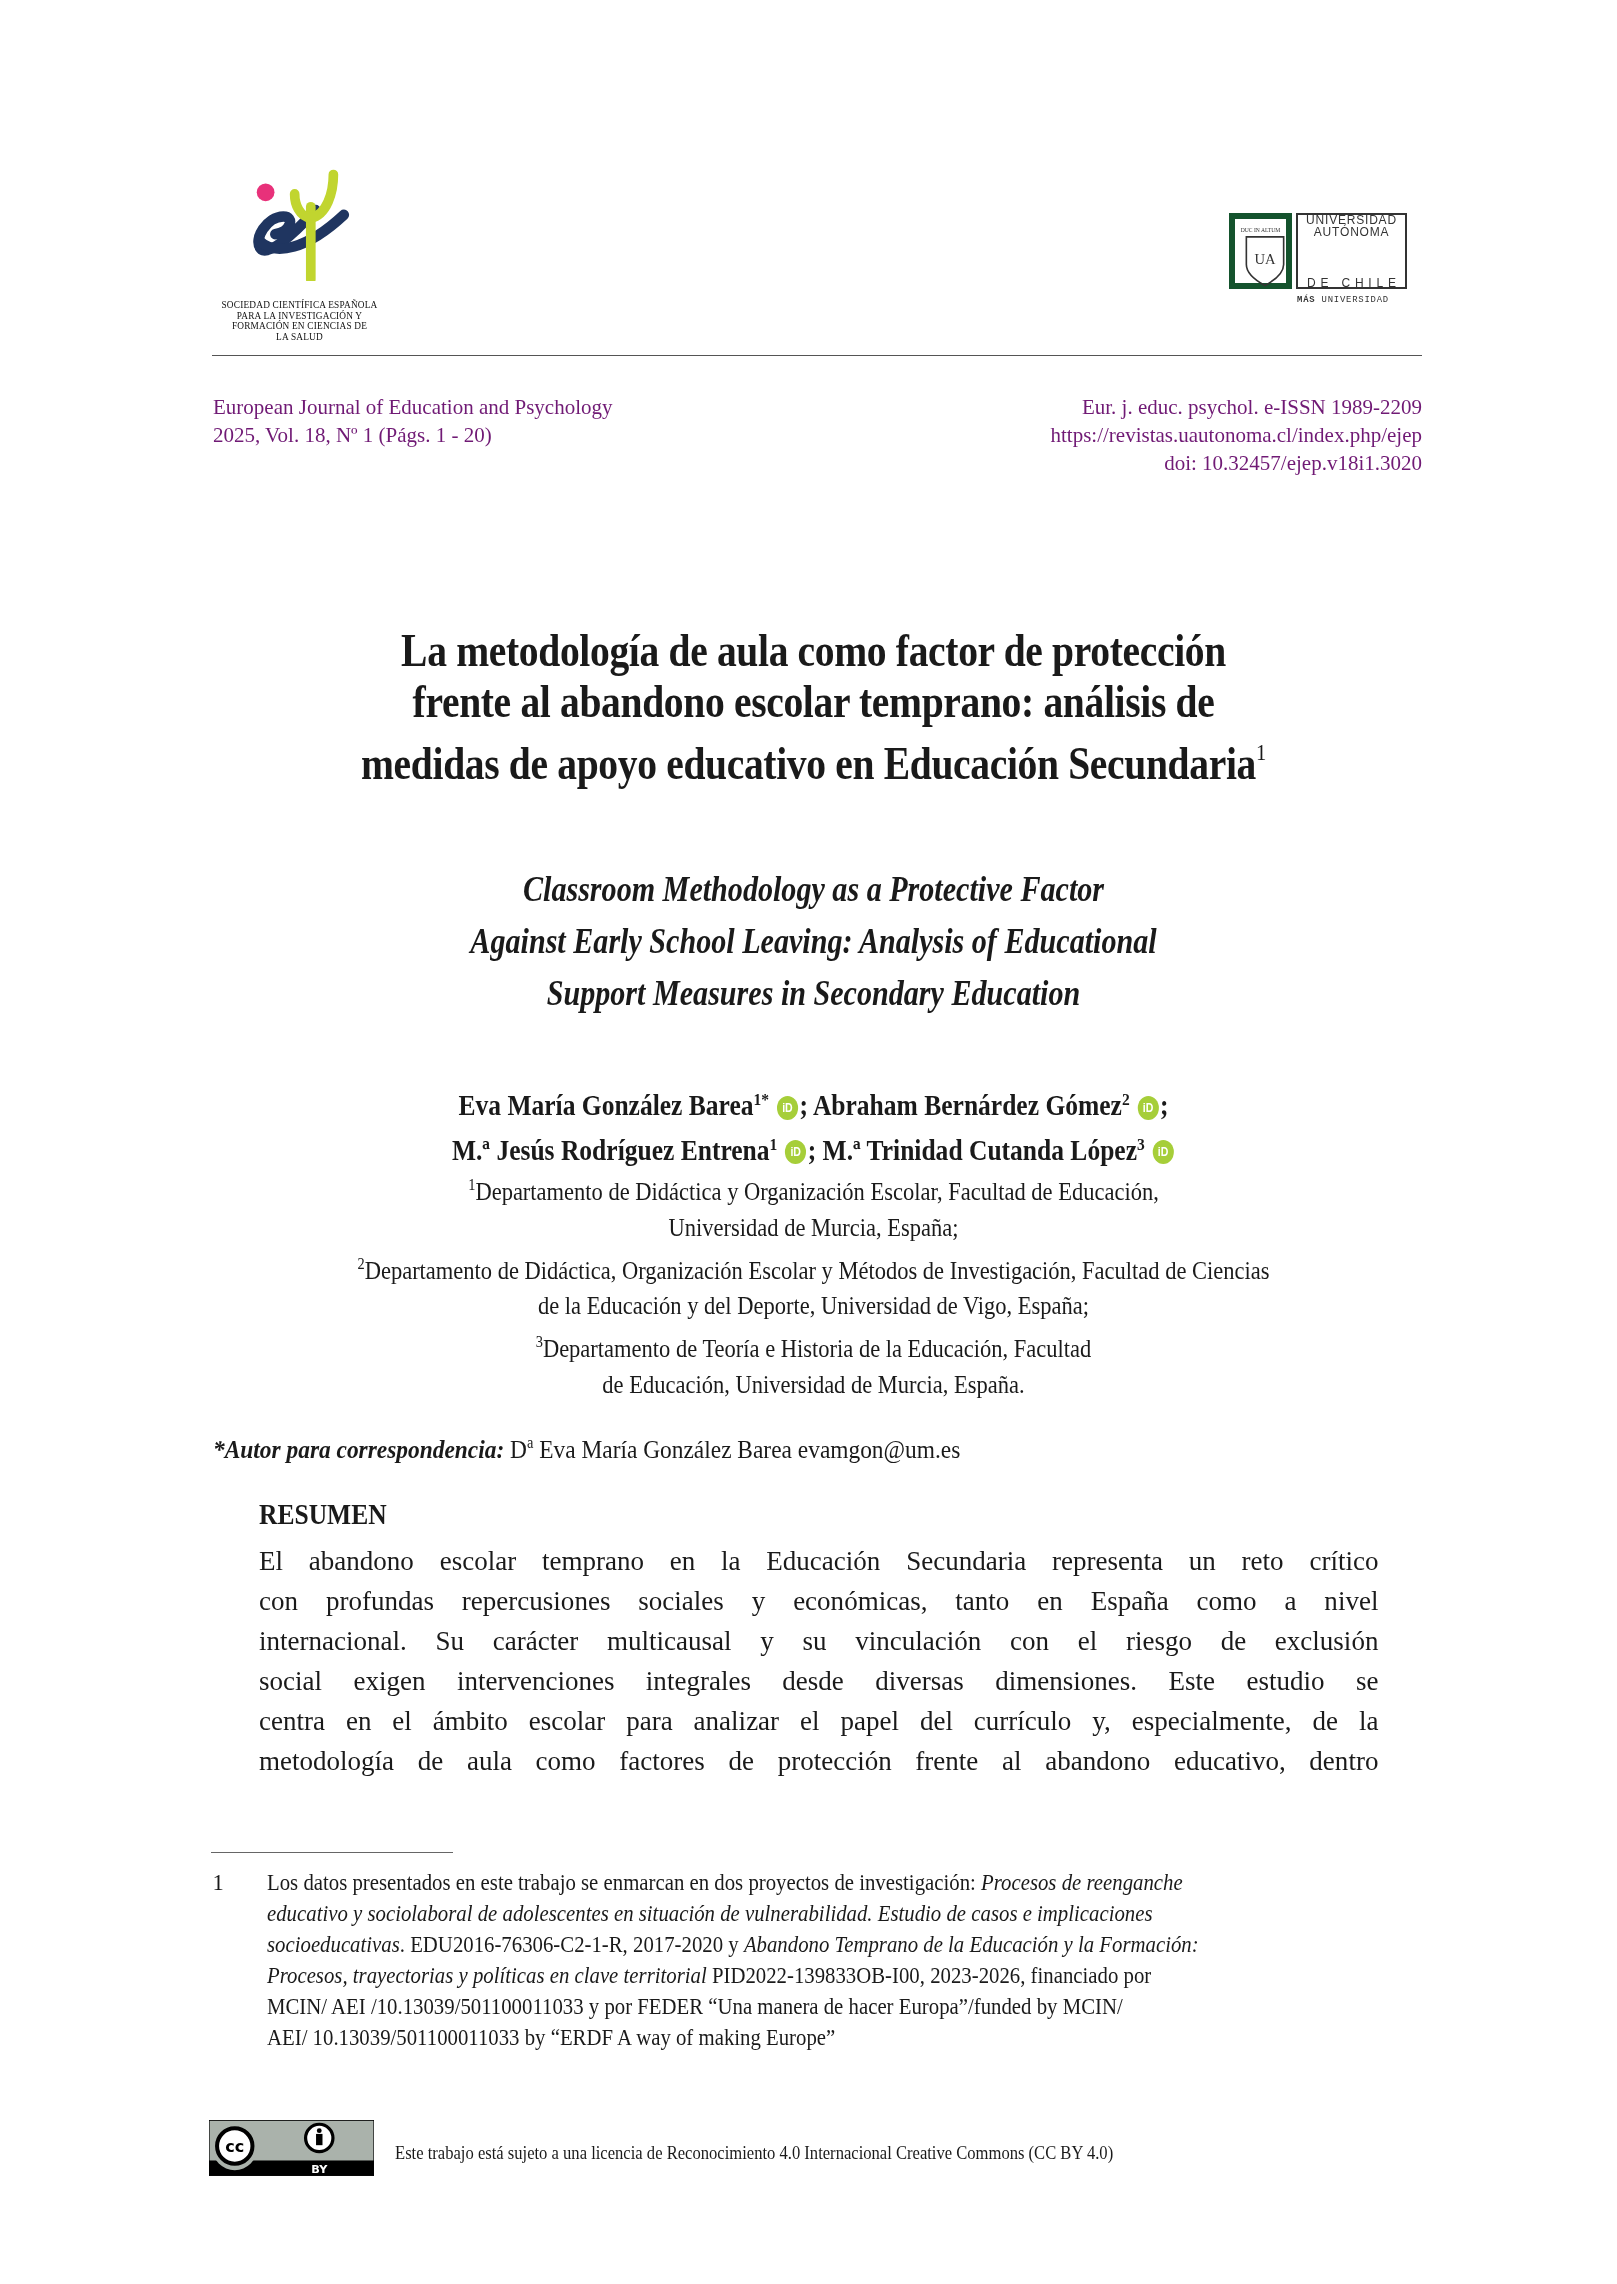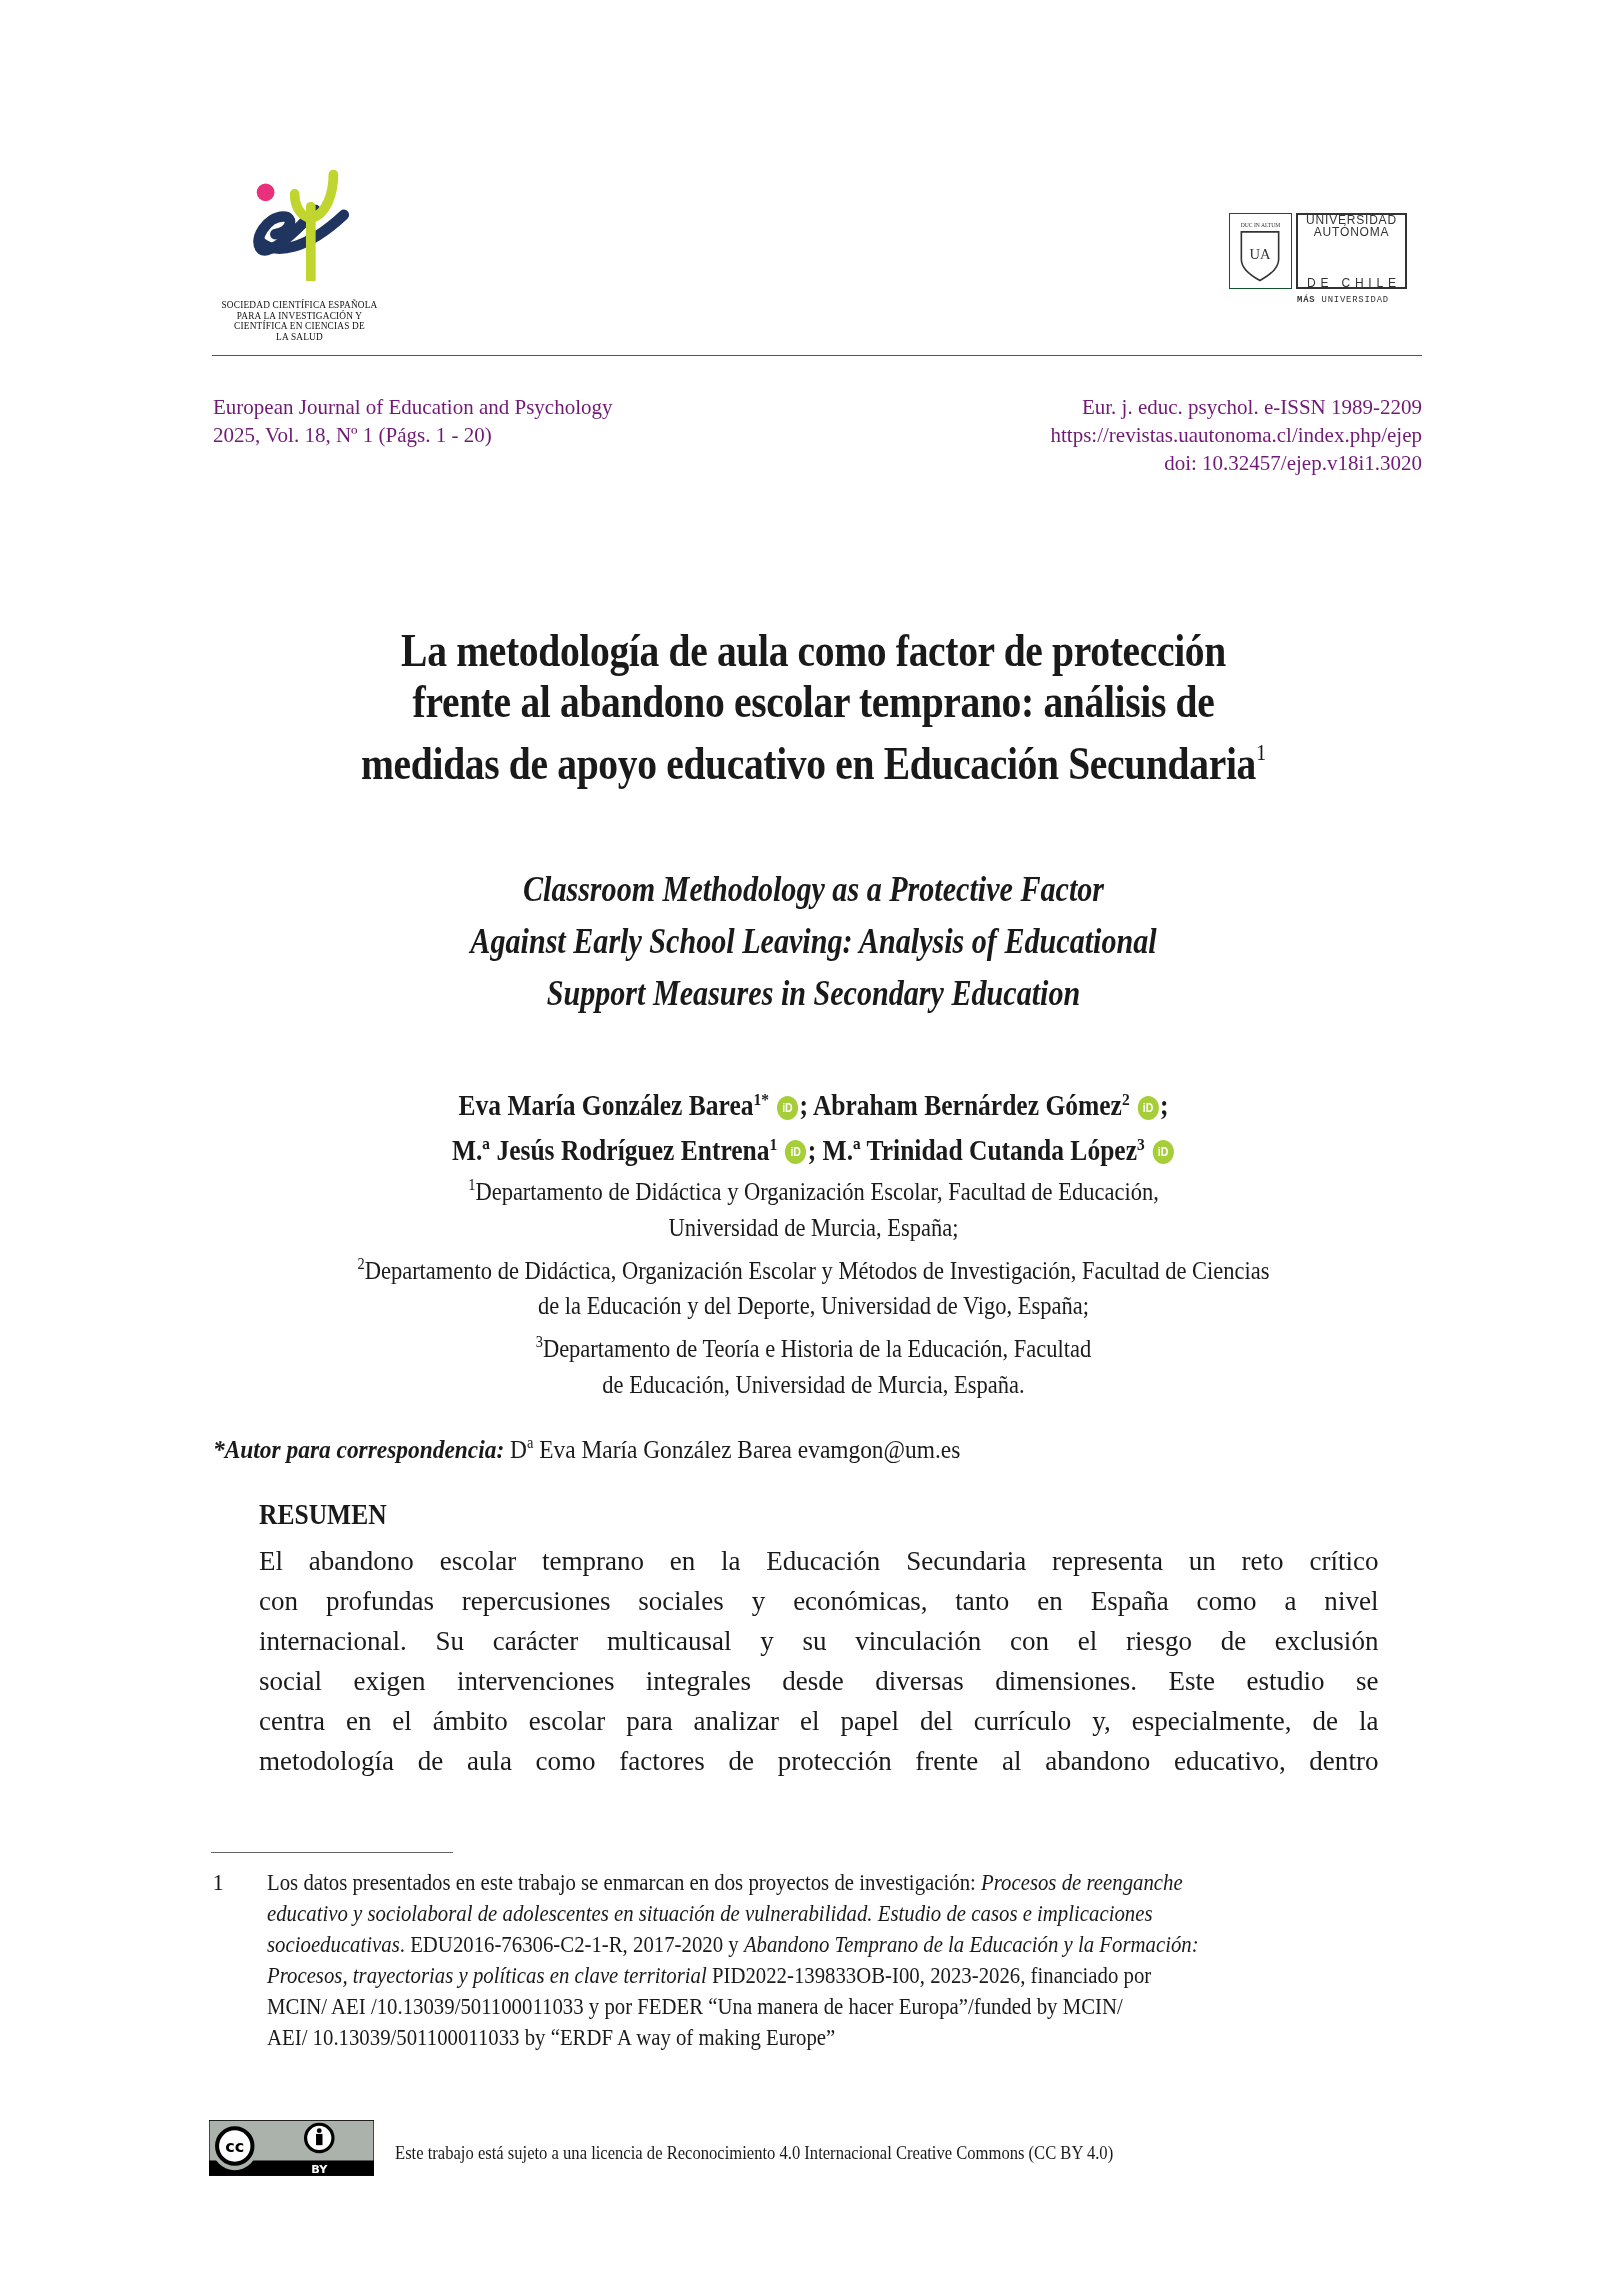--- a/index.html
+++ b/index.html
@@ -7,21 +7,21 @@
          font-family: "Liberation Serif", "DejaVu Serif", serif; color: #1a1a1a; }
   .abs { position: absolute; }
 
   
   #logo-left { left: 211px; top: 160px; width: 177px; height: 177px; }
   #logo-left svg { display: block; margin: 0 auto; }
   .society-text { font-size: 9.3px; line-height: 10.5px; text-align: center; letter-spacing: 0.2px; color: #111; margin-top: 19px; }
 
   #logo-right { left: 1229px; top: 213px; width: 193px; height: 105px; }
   .ua-row { display: flex; gap: 4px; }
-  .ua-shield-box { width: 63px; height: 76px; border: 1px solid #14532d; box-sizing: border-box; position: relative; }
+  .ua-shield-box { width: 63px; height: 76px; border: 6px solid #14532d; box-sizing: border-box; position: relative; }
   .ua-shield-box .motto { position: absolute; top: 8px; left: 0; right: 0; text-align: center; font-size: 5.6px; color: #333; font-family: "Liberation Serif", serif; }
   .ua-name-box { width: 111px; height: 76px; border: 2px solid #333; box-sizing: border-box; display: flex; flex-direction: column; justify-content: center; align-items: center;
                  font-family: "Liberation Sans", "DejaVu Sans", sans-serif; color: #333; }
   .ua-name-box .l1 { font-size: 12px; letter-spacing: 0.8px; line-height: 12px; }
   .ua-name-box .l2 { font-size: 12px; letter-spacing: 0.8px; line-height: 12px; }
   .ua-name-box .l3 { font-size: 12px; letter-spacing: 4.8px; line-height: 10.5px; margin-left: 4.8px; margin-top: 40px; }
   .mas { font-family: Liberation Mono, monospace; font-size: 8.9px; letter-spacing: 0.8px; color: #333; margin-top: 6.4px; margin-left: 68px; }
   .mas b { font-weight: bold; }
 
   #header-rule { left: 212px; top: 355px; width: 1210px; height: 0; border-top: 1.6px solid #555; }
@@ -68,21 +68,21 @@
     <circle cx="28" cy="40" r="11" fill="#e8317a"></circle>
     <path d="M90 62 C 60 95, 30 120, 22 110 C 12 98, 30 70, 50 70 C 64 70, 60 88, 40 92" fill="none" stroke="#1f3560" stroke-width="13" stroke-linecap="round"></path>
     <path d="M20 100 C 40 120, 80 110, 125 68" fill="none" stroke="#1f3560" stroke-width="13" stroke-linecap="round"></path>
     <path d="M84 148 L 84 58" fill="none" stroke="#c1d52f" stroke-width="12" stroke-linecap="round"></path>
     <path d="M84 72 C 70 70, 64 55, 64 42" fill="none" stroke="#c1d52f" stroke-width="12" stroke-linecap="round"></path>
     <path d="M84 72 C 104 68, 112 40, 112 18" fill="none" stroke="#c1d52f" stroke-width="12" stroke-linecap="round"></path>
   </svg>
   <div class="society-text">
     <div>SOCIEDAD CIENTÍFICA ESPAÑOLA</div>
     <div>PARA LA INVESTIGACIÓN Y</div>
-    <div>CIENTÍFICA EN CIENCIAS DE</div>
+    <div>FORMACIÓN EN CIENCIAS DE</div>
     <div>LA SALUD</div>
   </div>
 </div>
 
 <div id="logo-right" class="abs">
   <div class="ua-row">
     <div class="ua-shield-box">
       <div class="motto">DUC IN ALTUM</div>
       <svg width="60" height="73" viewBox="0 0 74 90" style="position:absolute;left:0;top:0">
         <path d="M14 22 L60 22 L60 56 C60 68, 48 76, 37 82 C26 76, 14 68, 14 56 Z" fill="none" stroke="#333" stroke-width="2"></path>

